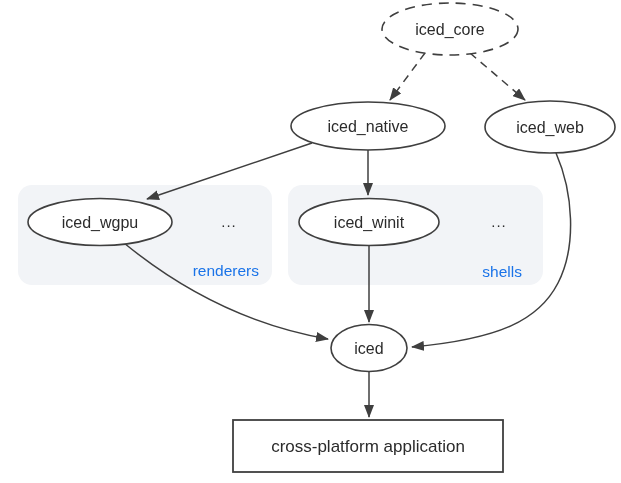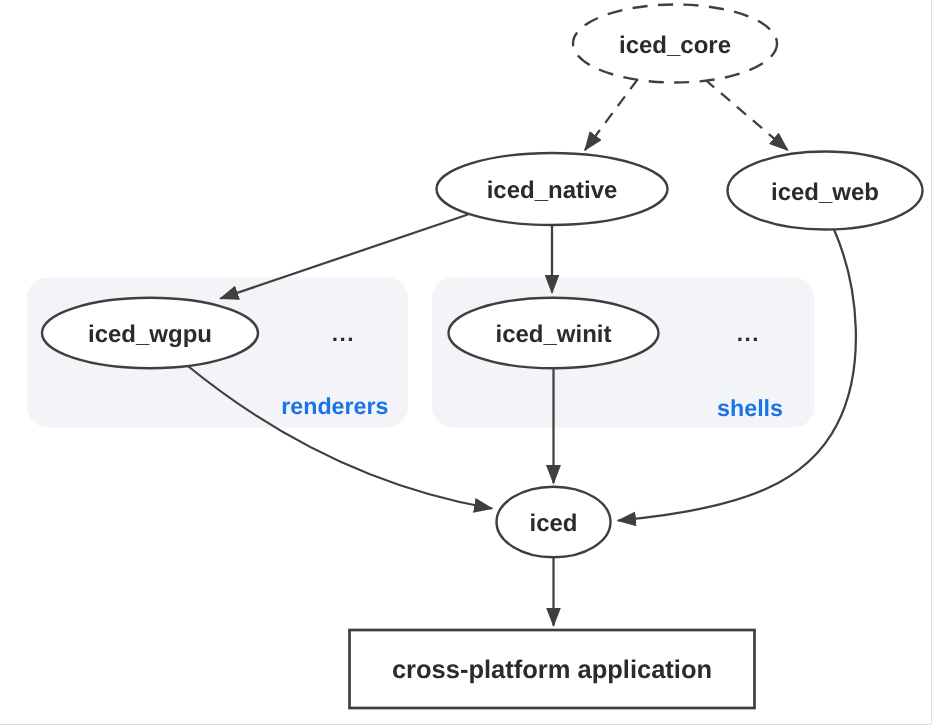--- a/index.html
+++ b/index.html
@@ -5,23 +5,22 @@
   html, body {
     margin: 0;
     padding: 0;
     background: #ffffff;
     font-family: "Liberation Sans", sans-serif;
   }
   .stage {
     position: relative;
     width: 621px;
     height: 483px;
-    background: #a16207;
+    background: #ef4444;
     overflow: hidden;
-    font-weight: bold;
   }
   svg { display: block; }
 
   .edge {
     fill: none;
     stroke: #3f3f3f;
     stroke-width: 1.5;
   }
   .edge.dashed { stroke-dasharray: 8 6; }
 

